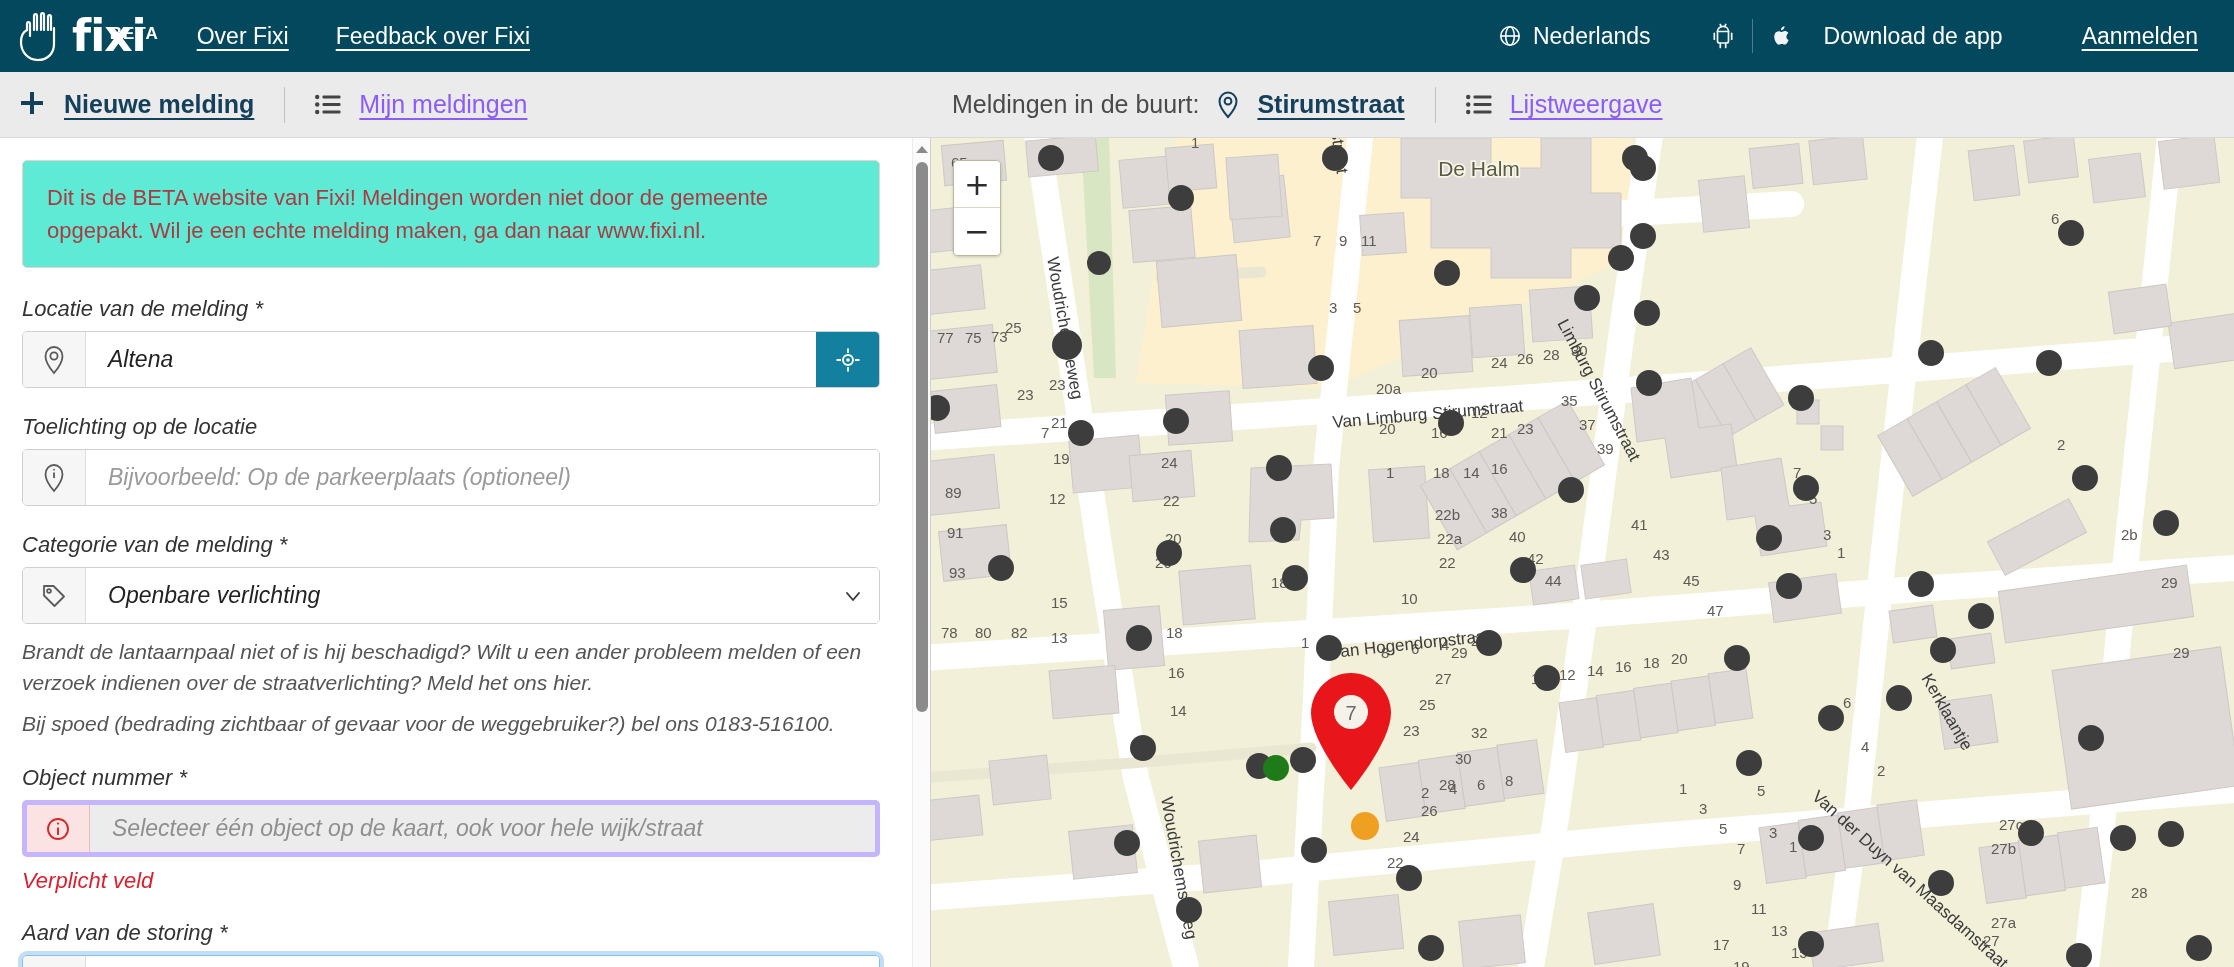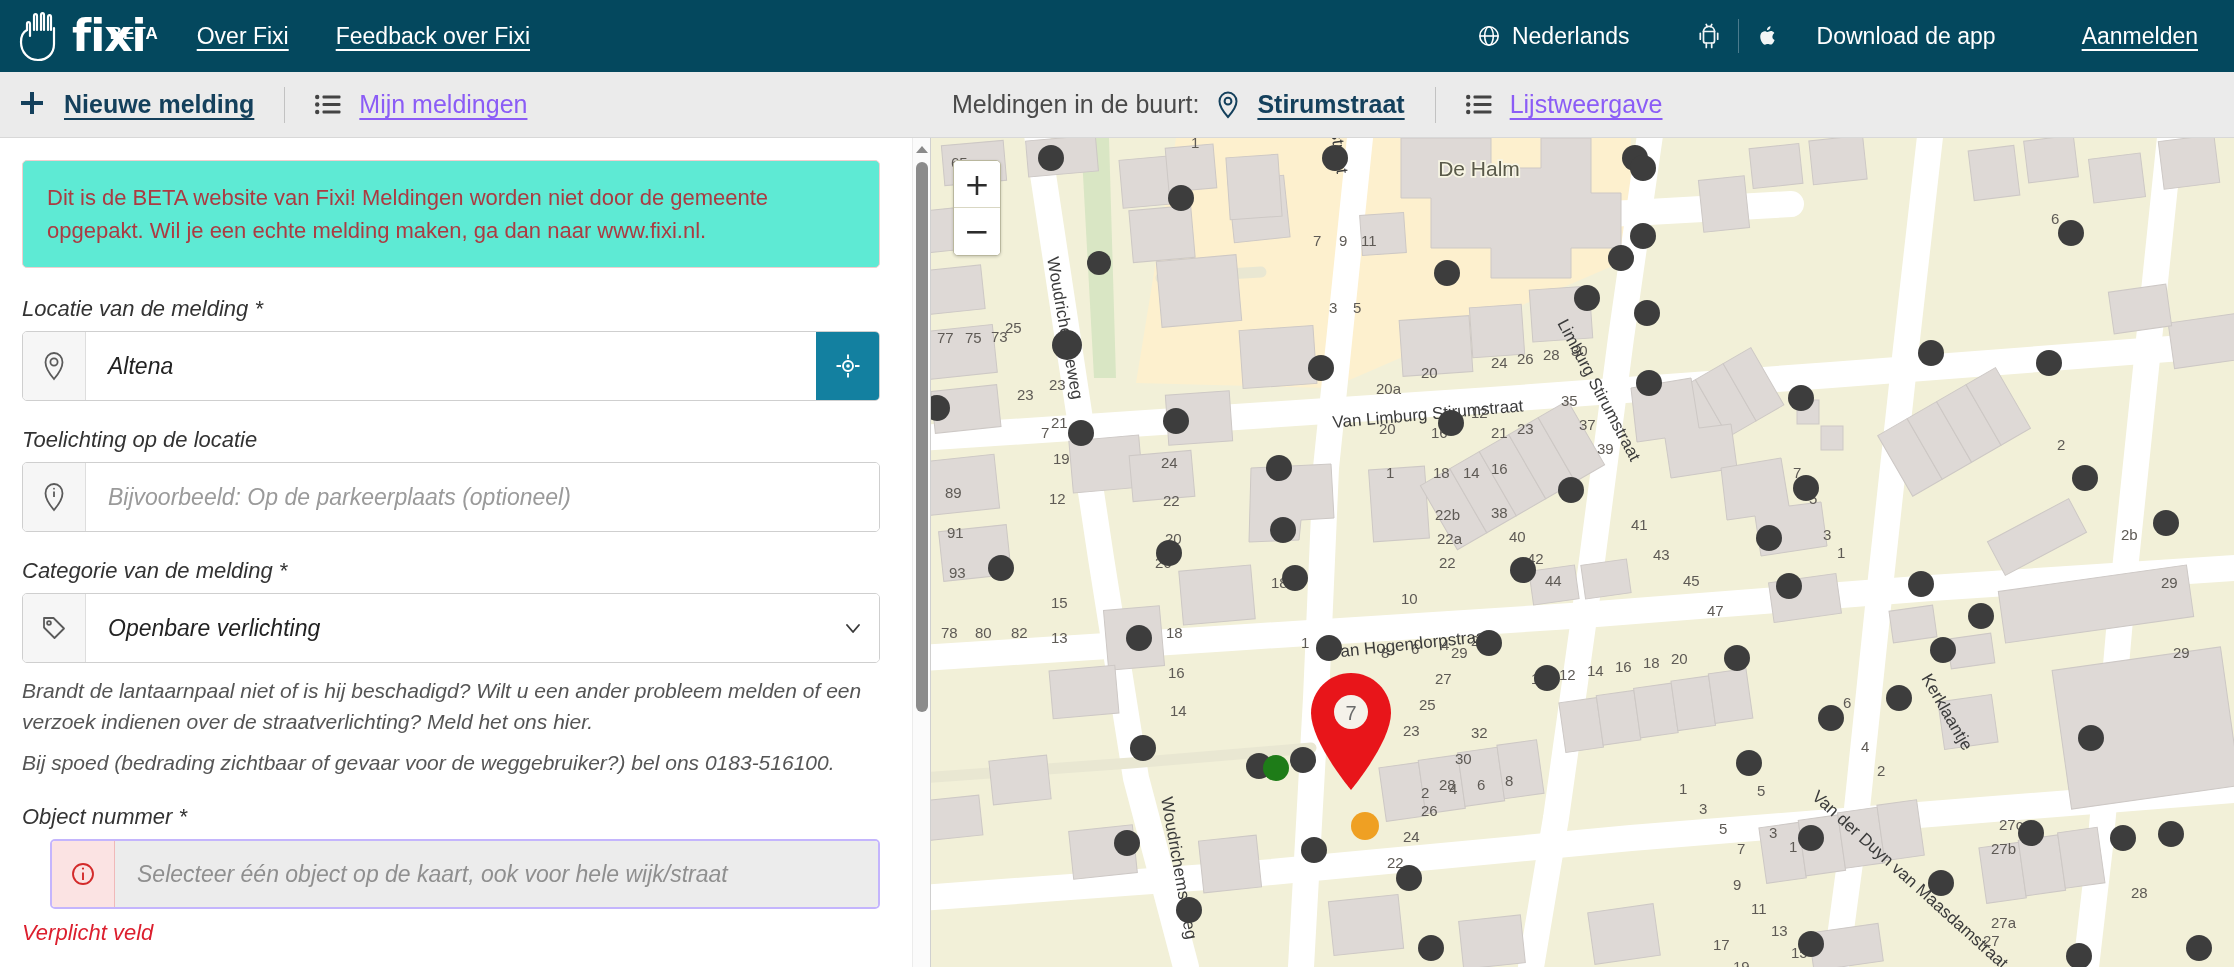--- a/index.html
+++ b/index.html
@@ -29,21 +29,21 @@
   }
   .beta-text {
     font-size: 17px; font-weight: 700; letter-spacing: 1px;
     margin-left:-42px; margin-top:-4px; color:#fff;
   }
   .topnav-link {
     color:#ffffff; font-size:23px; text-decoration: underline;
     text-underline-offset: 5px; margin-right:47px; cursor:pointer;
     white-space: nowrap;
   }
-  .topbar-right { margin-left:auto; display:flex; align-items:center; gap: 16px; }
+  .topbar-right { margin-left:auto; display:flex; align-items:center; gap: 9px; }
   .lang-item { display:flex; align-items:center; gap:11px; font-size:23px; color:#fff; cursor:pointer; }
   .globe-ico { width:24px; height:24px; }
   .store-icons { display:flex; align-items:center; gap:0px; margin-left:50px; }
   .store-ico { width:26px; height:28px; opacity:.95; cursor:pointer; }
   .divider-v { width:1px; height:34px; background:#4b7b8d; margin:0 16px; }
   .download-label { font-size:23px; color:#fff; margin-left:20px; cursor:pointer; white-space:nowrap;}
   .signin {
     margin-left:70px; font-size:23px; color:#fff; text-decoration:underline;
     text-underline-offset:5px; cursor:pointer; white-space:nowrap;
   }
@@ -94,28 +94,28 @@
   .alert {
     background:#5eead4; border:1px solid #f0cfcf; border-radius:5px;
     color:#ab3b42; font-size:22px; line-height:1.5;
     padding:20px 24px; margin-bottom:28px;
   }
 
   .field-label { font-size:22px; color:#333; margin-bottom:9px; display:block; }
   .field-group { margin-bottom:26px;font-style:italic; }
 
   .input-row {
-    display:flex; align-items:stretch; height:70px;
+    display:flex; align-items:stretch; height:57px;
     border:1px solid #cfcfcf; border-radius:5px; overflow:hidden; background:#fff;justify-content:space-between;
   }
   .input-row.focused {
     border:1px solid #87c0e8;
     box-shadow: 0 0 0 4px rgba(120,185,235,.45);
   }
-  .input-row.error { border:2px solid #c4b5fd;margin-left:28px; }
+  .input-row.error { border:5px solid #c4b5fd; }
   .ico-box {
     width:63px; flex:0 0 63px; background:#f6f6f6;
     border-right:1px solid #dedede;
     display:flex; align-items:center; justify-content:center;
   }
   .ico-box.err { background:#fbe3e3; border-right:1px solid #f0b9b9; }
   .ico-box svg { display:block; }
   .txt-val {
     flex:1; display:flex; align-items:center; padding-left:22px;
     font-size:23px; color:#222; background:#fff;

